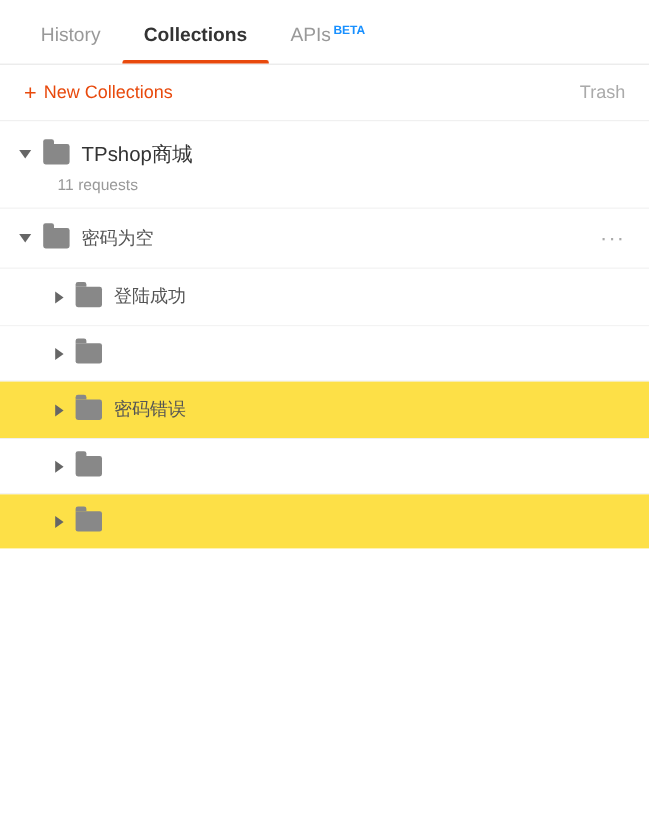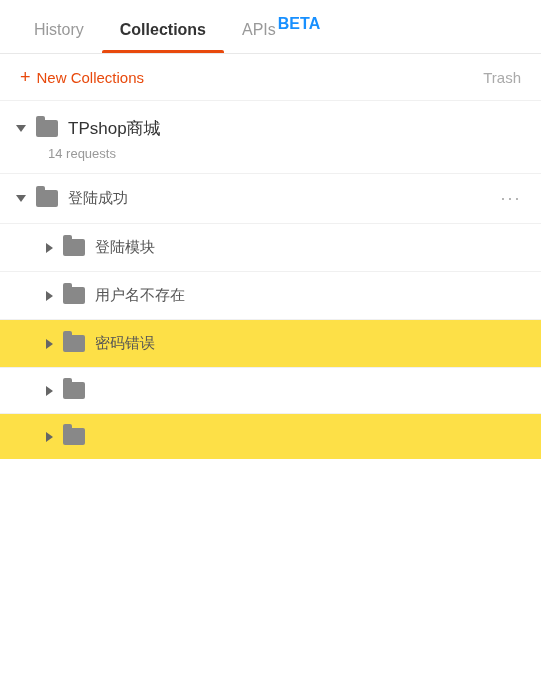--- a/index.html
+++ b/index.html
@@ -45,21 +45,21 @@
       position: absolute;
       bottom: 0;
       left: 0;
       right: 0;
       height: 3px;
       background: #e8490c;
       border-radius: 2px 2px 0 0;
     }
 
     .tab-item .beta-badge {
-      font-size: 16px;
+      font-size: 10px;
       color: #1890ff;
       font-weight: 700;
       vertical-align: super;
       margin-left: 2px;
     }
 
     
     .toolbar {
       display: flex;
       align-items: center;
@@ -215,52 +215,51 @@
   <button class="trash-btn">
     <span>Trash</span>
   </button>
 </div>
 
 <div class="collection-root">
   <div class="chevron-down"></div>
   <div class="folder-icon"></div>
   <span class="collection-name">TPshop商城</span>
 </div>
-<div class="collection-meta">14 requests</div>
+<div class="collection-meta">11 requests</div>
 
 <div class="divider"></div>
 
 <div class="folder-section">
   <div class="folder-row">
     <div class="chevron-down"></div>
     <div class="folder-icon"></div>
+    <span class="folder-label">密码为空</span>
+    <span class="more-icon">···</span>
+  </div>
+</div>
+
+<div class="divider"></div>
+
+<div class="folder-section">
+  <div class="folder-row">
+    <div style="width:20px; flex-shrink:0;"></div>
+    <div class="chevron-right"></div>
+    <div class="folder-icon"></div>
     <span class="folder-label">登陆成功</span>
-    <span class="more-icon">···</span>
-  </div>
-</div>
-
-<div class="divider"></div>
-
-<div class="folder-section">
-  <div class="folder-row">
-    <div style="width:20px; flex-shrink:0;"></div>
-    <div class="chevron-right"></div>
-    <div class="folder-icon"></div>
-    <span class="folder-label">登陆模块</span>
-  </div>
-</div>
-
-<div class="divider"></div>
-
-<div class="folder-section">
-  <div class="folder-row">
-    <div style="width:20px; flex-shrink:0;"></div>
-    <div class="chevron-right"></div>
-    <div class="folder-icon"></div>
-    <span class="folder-label">用户名不存在</span>
+  </div>
+</div>
+
+<div class="divider"></div>
+
+<div class="folder-section">
+  <div class="folder-row">
+    <div style="width:20px; flex-shrink:0;"></div>
+    <div class="chevron-right"></div>
+    <div class="folder-icon"></div>
   </div>
 </div>
 
 <div class="divider"></div>
 
 <div class="folder-section highlighted">
   <div class="folder-row">
     <div style="width:20px; flex-shrink:0;"></div>
     <div class="chevron-right"></div>
     <div class="folder-icon"></div>

